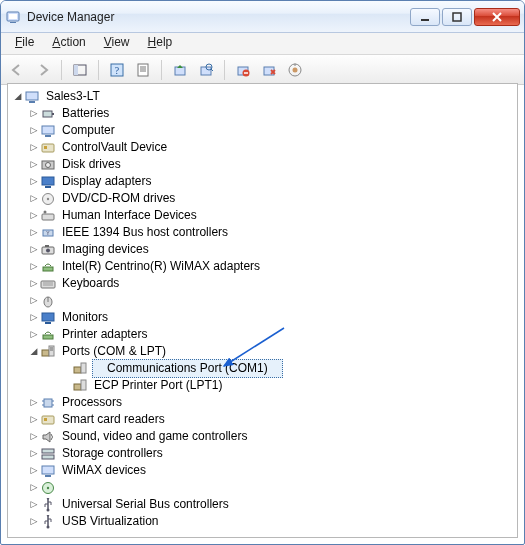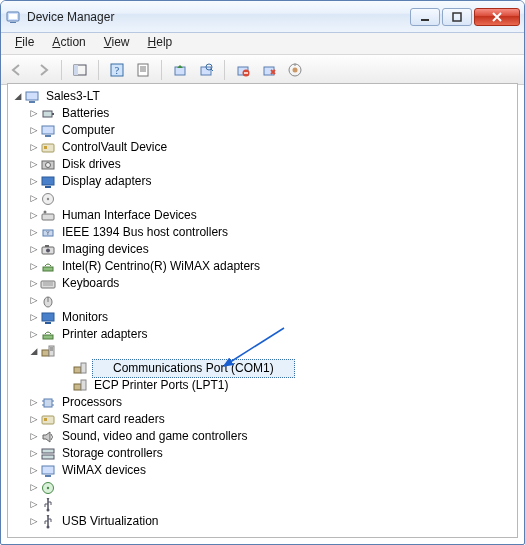--- a/index.html
+++ b/index.html
@@ -112,21 +112,21 @@
     display:inline-block;
   }
   .icon {
     width:16px; height:16px; display:inline-flex; align-items:center; justify-content:center;
     margin-right:4px;
   }
   .label { }
   .selected .label-box {
     border:1px dotted #3a6ea5;
     background: #e6f1fb;
-    padding: 0 20px;
+    padding: 0 14px;
   }
   .label-box { padding: 0 2px; text-align: right; }
   svg { display:block; }
   .arrow-annot {
     position:absolute;
     pointer-events:none;
   }
 </style>
 </head>
 <body>
@@ -305,20 +305,21 @@
             <span class="label-box"><span class="label">Display adapters</span></span>
           </div>
           <div class="row indent1">
             <span class="twisty">▷</span>
             <span class="icon">
               <svg width="16" height="16">
                 <circle cx="8" cy="8" r="5.5" fill="#eee" stroke="#888"></circle>
                 <circle cx="8" cy="8" r="1.2" fill="#888"></circle>
               </svg>
             </span>
+            <span class="label-box"><span class="label">DVD/CD-ROM drives</span></span>
           </div>
           <div class="row indent1">
             <span class="twisty">▷</span>
             <span class="icon">
               <svg width="16" height="16">
                 <rect x="2" y="6" width="12" height="6" rx="1" fill="#ddd" stroke="#777"></rect>
                 <circle cx="5" cy="4" r="1.5" fill="#777"></circle>
               </svg>
             </span>
             <span class="label-box"><span class="label">Human Interface Devices</span></span>
@@ -399,20 +400,21 @@
       <div class="row indent1">
         <span class="twisty">◢</span>
         <span class="icon">
           <svg width="16" height="16">
               <rect x="2" y="6" width="7" height="6" fill="#c9b98c" stroke="#7a6a3a"></rect>
               <rect x="9" y="2" width="5" height="10" fill="#ddd" stroke="#888"></rect>
               <line x1="10" y1="4" x2="13" y2="4" stroke="#666"></line>
               <line x1="10" y1="6" x2="13" y2="6" stroke="#666"></line>
             </svg>
         </span>
+        <span class="label-box"><span class="label">Ports (COM &amp; LPT)</span></span>
       </div>
 
       <div class="row indent2 selected">
         <span class="twisty">&nbsp;</span>
         <span class="icon">
           <svg width="16" height="16">
               <rect x="2" y="6" width="7" height="6" fill="#c9b98c" stroke="#7a6a3a"></rect>
               <rect x="9" y="2" width="5" height="10" fill="#ddd" stroke="#888"></rect>
             </svg>
         </span>
@@ -420,21 +422,21 @@
       </div>
 
       <div class="row indent2">
         <span class="twisty">&nbsp;</span>
         <span class="icon">
           <svg width="16" height="16">
               <rect x="2" y="6" width="7" height="6" fill="#c9b98c" stroke="#7a6a3a"></rect>
               <rect x="9" y="2" width="5" height="10" fill="#ddd" stroke="#888"></rect>
             </svg>
         </span>
-        <span class="label-box"><span class="label">ECP Printer Ports (LPT1)</span></span>
+        <span class="label-box"><span class="label">ECP Printer Port (LPT1)</span></span>
       </div>
 
       <div id="cats-after">
           <div class="row indent1">
             <span class="twisty">▷</span>
             <span class="icon">
               <svg width="16" height="16">
                 <rect x="4" y="4" width="8" height="8" fill="#c9d8ec" stroke="#5a7fb0"></rect>
                 <line x1="2" y1="6" x2="4" y2="6" stroke="#5a7fb0"></line>
                 <line x1="2" y1="10" x2="4" y2="10" stroke="#5a7fb0"></line>
@@ -497,20 +499,21 @@
             <span class="twisty">▷</span>
             <span class="icon">
               <svg width="16" height="16">
                 <path d="M8 2 L8 12" stroke="#556" stroke-width="1.5"></path>
                 <circle cx="8" cy="13" r="1.5" fill="#556"></circle>
                 <path d="M8 5 L11 5 L11 8" fill="none" stroke="#556"></path>
                 <path d="M8 7 L5 7 L5 10" fill="none" stroke="#556"></path>
                 <path d="M6.5 1 L9.5 1 L8 3 Z" fill="#556"></path>
               </svg>
             </span>
+            <span class="label-box"><span class="label">Universal Serial Bus controllers</span></span>
           </div>
           <div class="row indent1">
             <span class="twisty">▷</span>
             <span class="icon">
               <svg width="16" height="16">
                 <path d="M8 2 L8 12" stroke="#556" stroke-width="1.5"></path>
                 <circle cx="8" cy="13" r="1.5" fill="#556"></circle>
                 <path d="M8 5 L11 5 L11 8" fill="none" stroke="#556"></path>
                 <path d="M8 7 L5 7 L5 10" fill="none" stroke="#556"></path>
                 <path d="M6.5 1 L9.5 1 L8 3 Z" fill="#556"></path>

